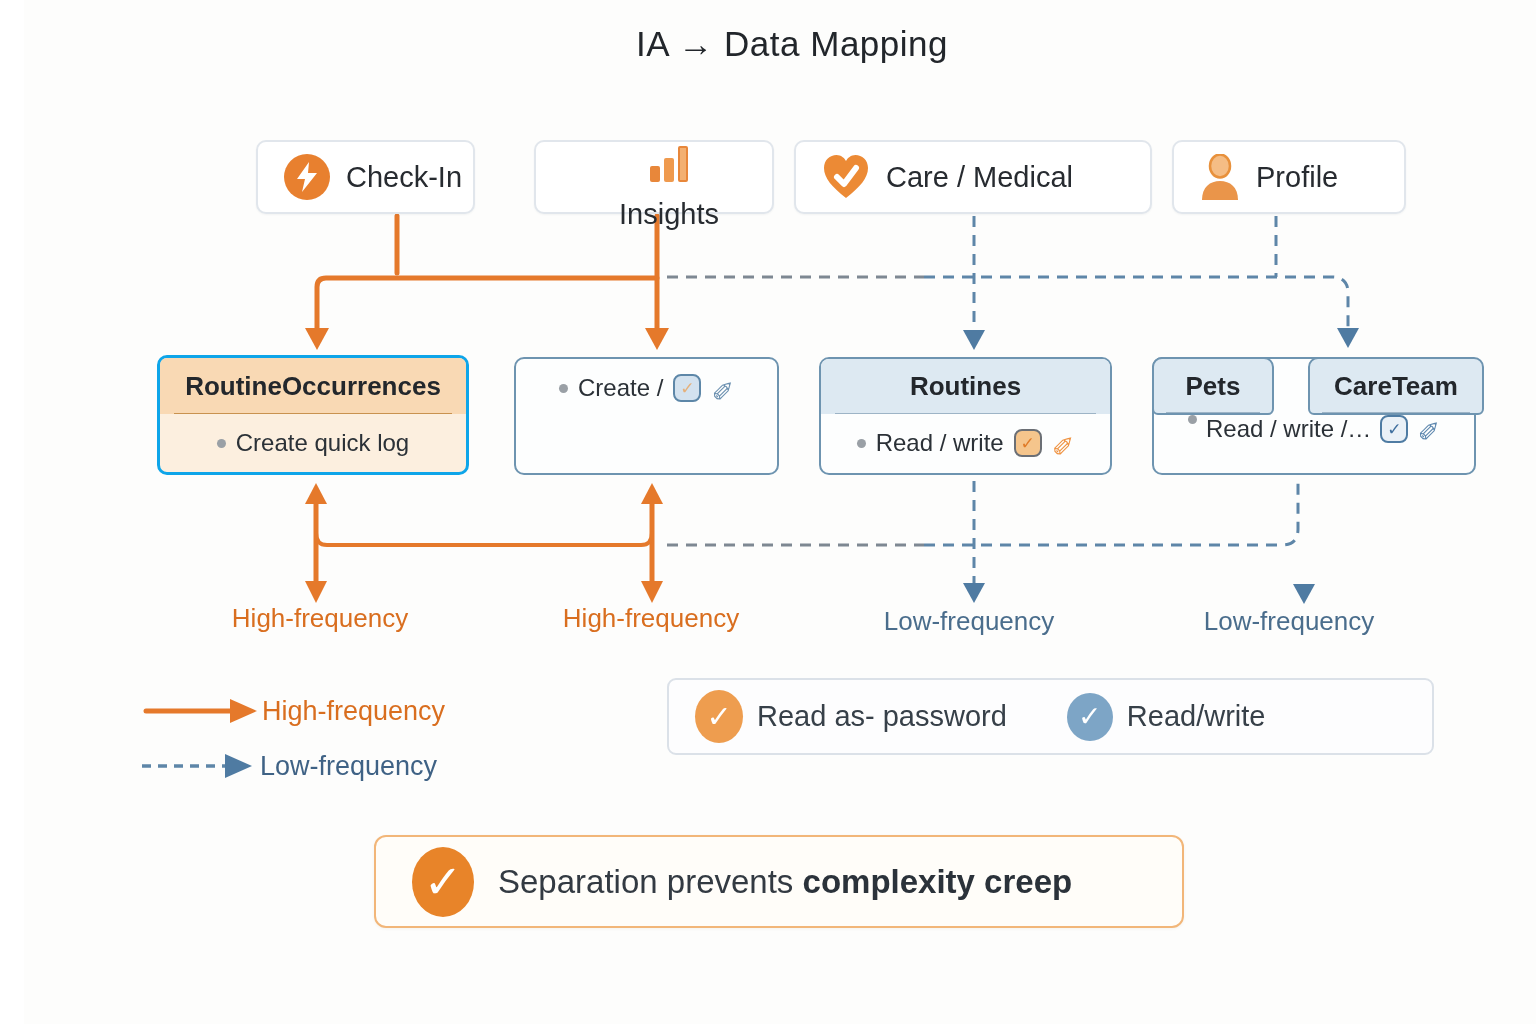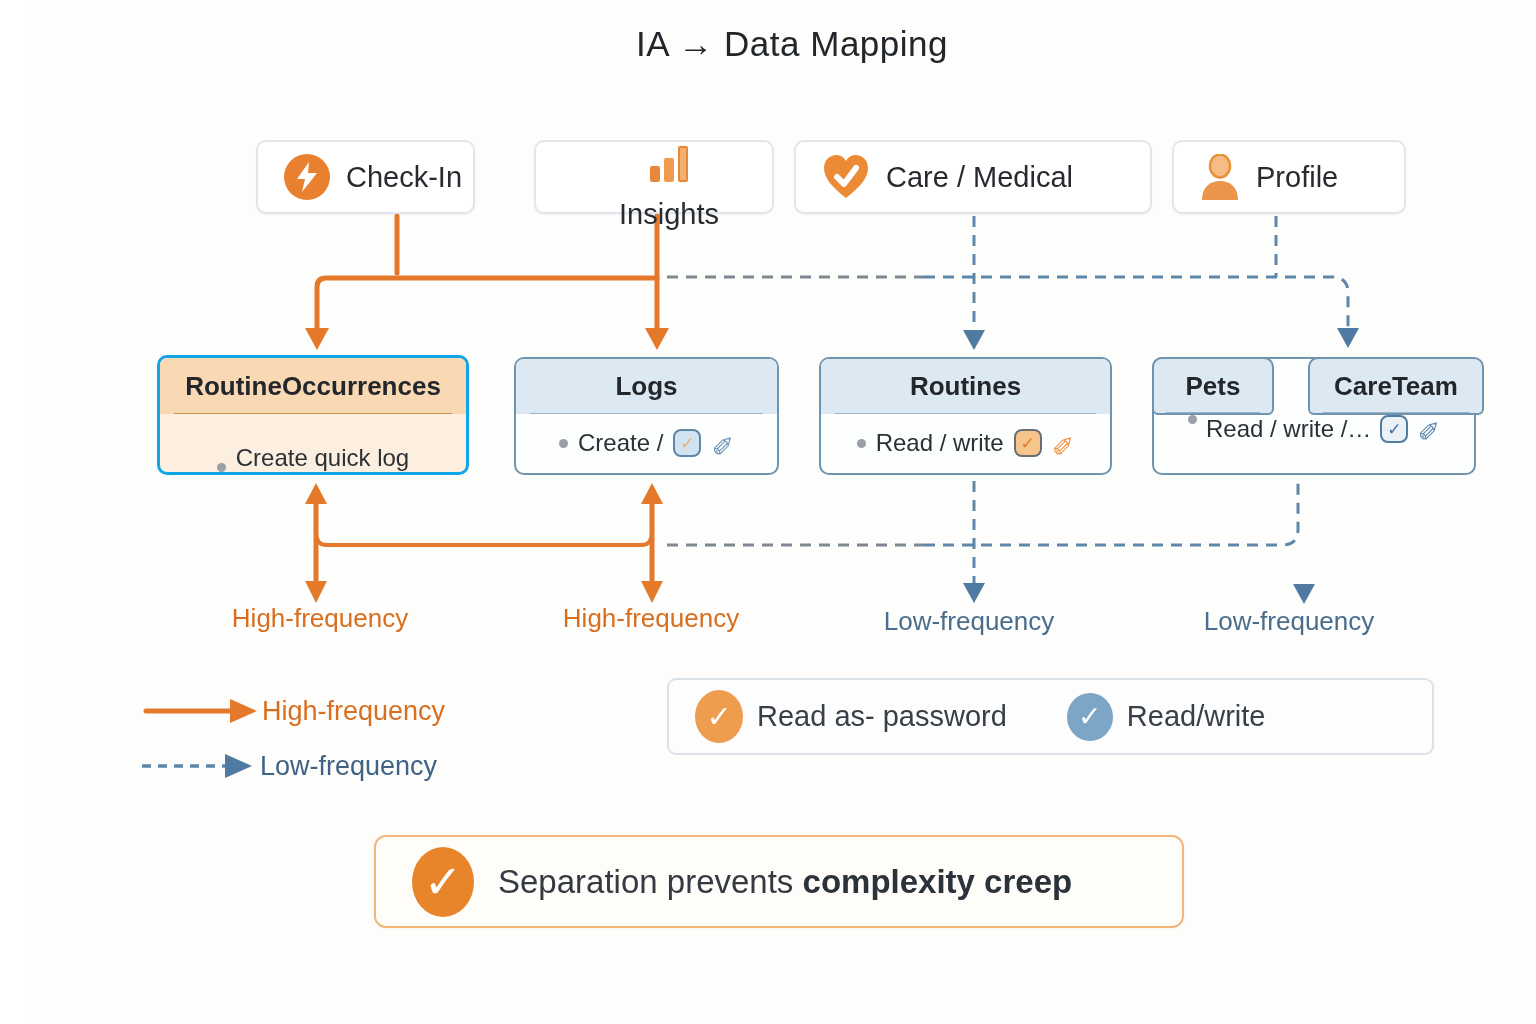--- a/index.html
+++ b/index.html
@@ -40,21 +40,21 @@
   .entity .bodyrow{display:flex;align-items:center;justify-content:center;gap:10px;
     font-size:24px;color:#2b3137;}
   .bullet{width:9px;height:9px;border-radius:50%;background:#9aa0a6;flex:0 0 auto;}
   .badge{width:28px;height:28px;border-radius:8px;box-sizing:border-box;border:2px solid;
     display:flex;align-items:center;justify-content:center;font-size:17px;font-weight:700;flex:0 0 auto;}
   .pen{display:inline-block;transform:scaleY(-1);font-size:27px;line-height:1;}
 
   .orangebox{left:133px;top:355px;width:312px;height:120px;border:3px solid #0ea5e9;background:#fcefdf;}
   .orangebox .hdr{height:56px;background:#f9d9b4;}
   .orangebox .hdr::after{background:#c9924f;}
-  .orangebox .bodyrow{height:58px;align-items:flex-end;}
+  .orangebox .bodyrow{height:58px;}
 
   .bluebox{border:2px solid #6e94b0;background:#fdfefe;}
   .bluebox .hdr{height:55px;background:#dde9f2;}
   .bluebox .hdr::after{background:#9db4c6;}
   .bluebox .bodyrow{height:58px;}
 
   .logsbox{left:490px;top:357px;width:265px;height:118px;}
   .routinesbox{left:795px;top:357px;width:293px;height:118px;}
 
   .petsgroup{position:absolute;left:1128px;top:357px;width:324px;height:118px;z-index:2;
@@ -190,21 +190,20 @@
 
   <div class="entity orangebox">
     <div class="hdr">RoutineOccurrences</div>
     <div class="bodyrow">
       <span class="bullet"></span>
       <span>Create quick log</span>
     </div>
   </div>
 
   <div class="entity bluebox logsbox">
-    <div class="hdr">Logs</div>
     <div class="bodyrow">
       <span class="bullet"></span>
       <span>Create /</span>
       <span class="badge" style="background:#d3e2ef;border-color:#5d87a8;color:#e5b07a;">✓</span>
       <span class="pen" style="color:#6b90b0;">✎</span>
     </div>
   </div>
 
   <div class="entity bluebox routinesbox">
     <div class="hdr">Routines</div>

